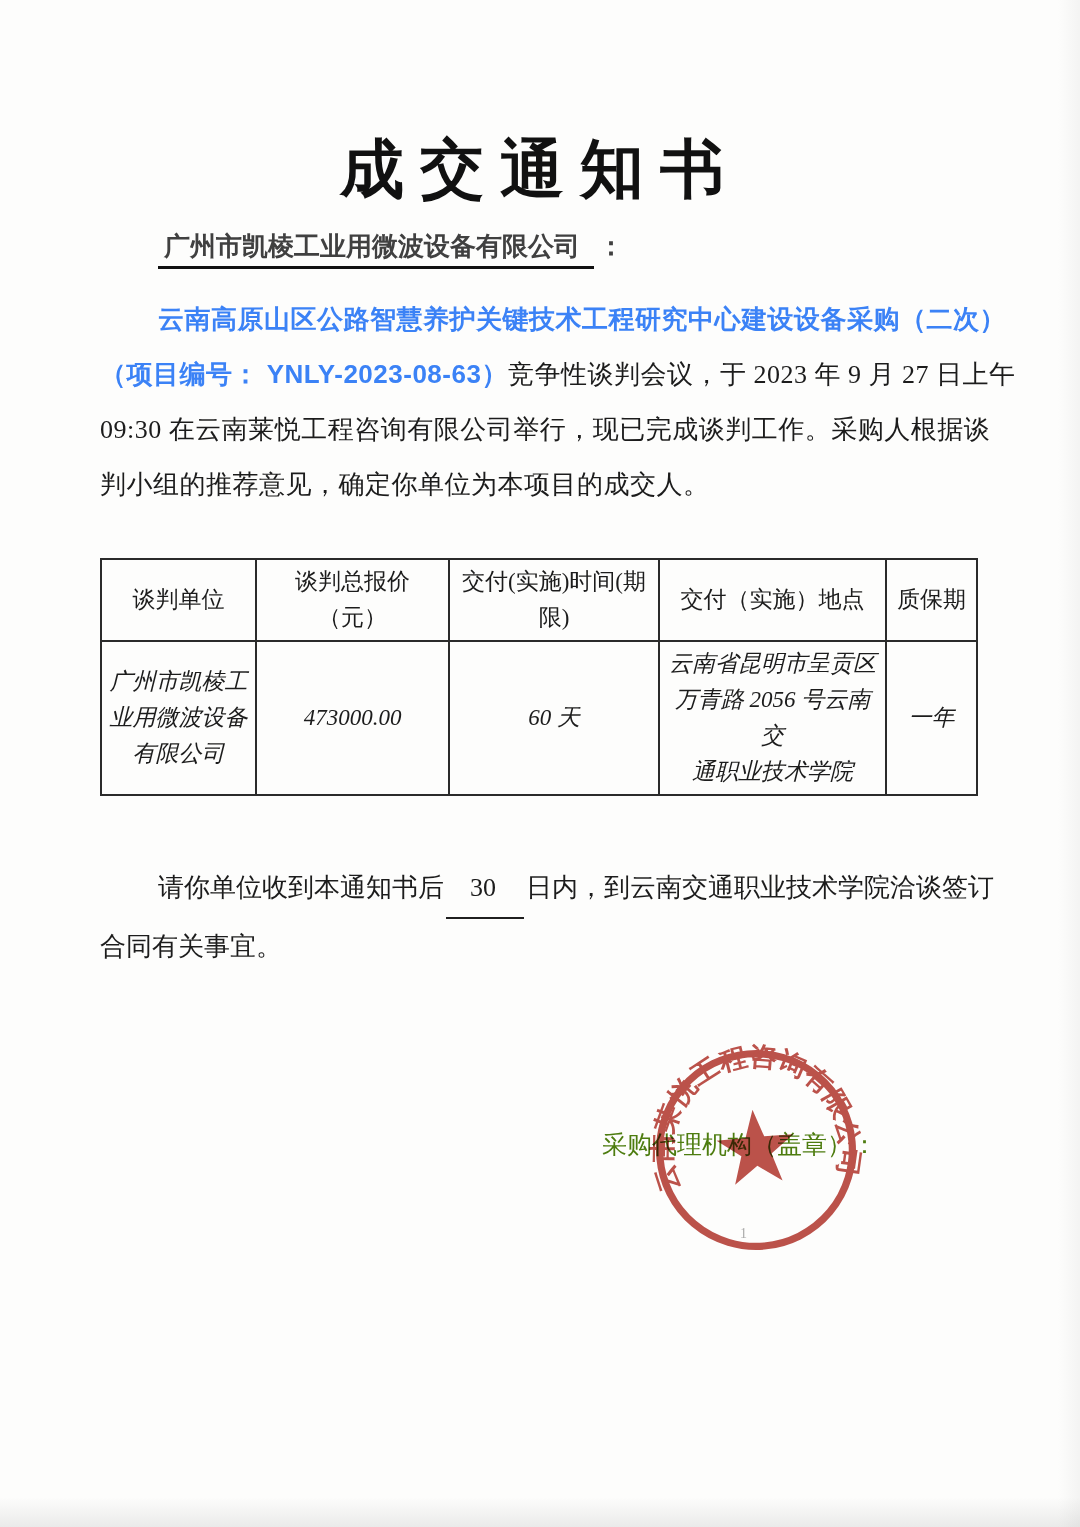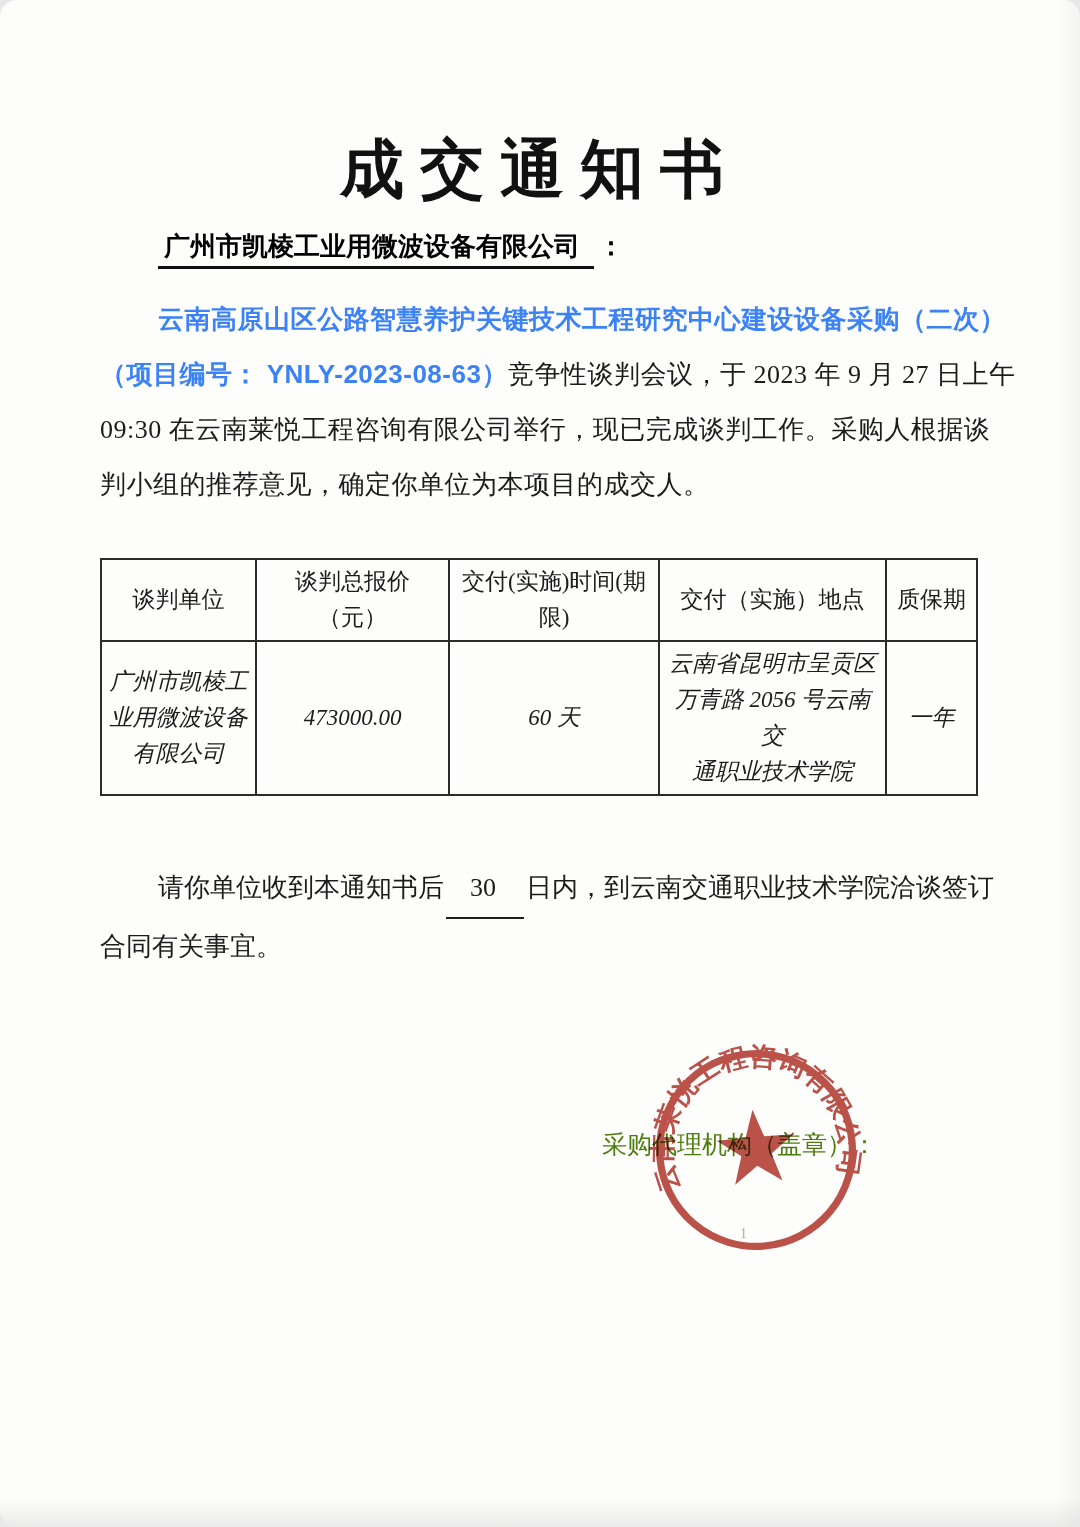--- a/index.html
+++ b/index.html
@@ -6,21 +6,20 @@
   html, body { background: #e8e8e8; }
   .page {
     position: relative;
     width: 1080px;
     height: 1527px;
     margin: 0 auto;
     background: #fdfdfc;
     color: #1f1f1f;
     font-family: "Liberation Serif", "DejaVu Serif", serif;
     overflow: hidden;
-    border-radius: 17px;
   }
   
   .scan-shade-bottom {
     position: absolute; left: 0; right: 0; bottom: 0; height: 30px;
     background: linear-gradient(to top, rgba(150,150,150,.18), rgba(150,150,150,0));
     pointer-events: none;
   }
   .scan-shade-right {
     position: absolute; top: 0; bottom: 0; right: 0; width: 22px;
     background: linear-gradient(to left, rgba(160,160,160,.10), rgba(160,160,160,0));
@@ -38,21 +37,21 @@
     color: #111;
     white-space: nowrap;
   }
 
   .addressee {
     position: absolute;
     top: 229px; left: 158px;
     font-family: "Liberation Sans", "DejaVu Sans", sans-serif;
     font-weight: bold;
     font-size: 26px;
-    color: #000000;
+    color: #404040;
     white-space: nowrap;
   }
   .addressee .name {
     display: inline-block;
     border-bottom: 3px solid #111;
     padding: 0 14px 2px 6px;
   }
   .addressee .colon { margin-left: 4px; }
 
   .body-text {

